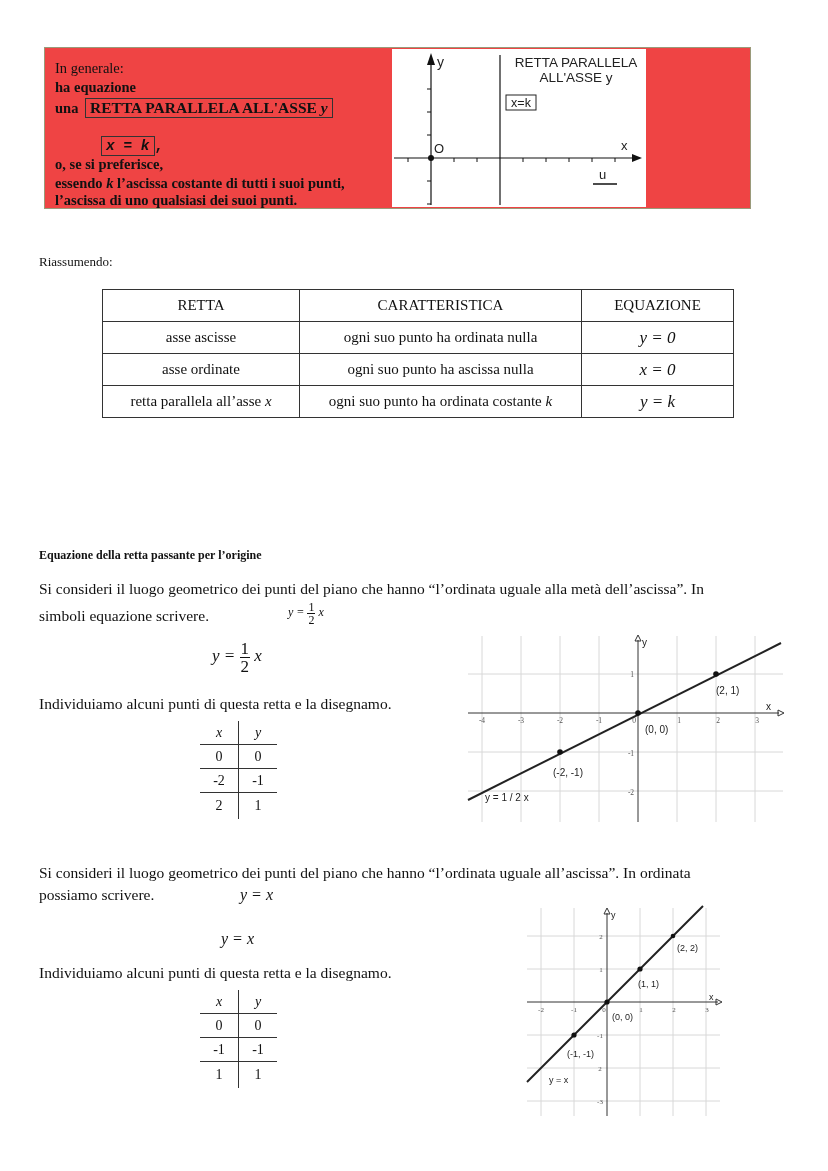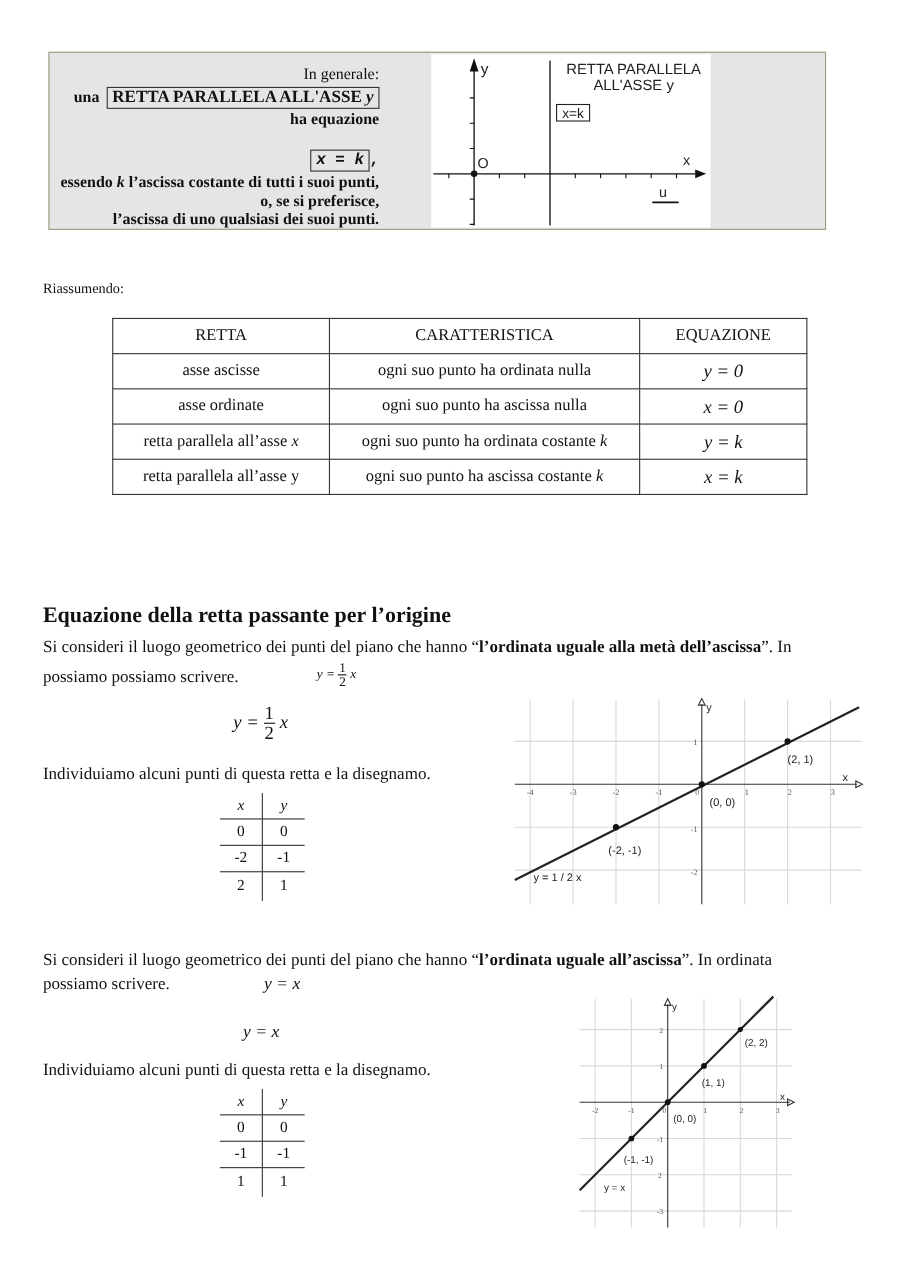--- a/index.html
+++ b/index.html
@@ -2,68 +2,68 @@
 <html><head>
 <meta charset="utf-8">
 <style>
   html, body { margin: 0; padding: 0; background: #ffffff; }
   body { width: 828px; height: 1171px; position: relative; overflow: hidden;
          font-family: "Liberation Serif", "DejaVu Serif", serif; color: #111; }
   .abs { position: absolute; }
 
   
   #yellow-box { left: 44px; top: 47px; width: 707px; height: 162px;
-                background: #e5e5e5; border: 1px solid #9a9a7a; box-sizing: border-box; text-align: right; }
+                background: #ef4444; border: 1px solid #9a9a7a; box-sizing: border-box; }
   #yb-text { left: 10px; top: 12px; font-size: 14.5px; line-height: 17px; }
   #yb-text .bold { font-weight: bold; }
   .boxed { border: 1px solid #333; padding: 0 4px; display: inline-block; line-height: 18px; }
   .it { font-style: italic; }
   #yb-diagram { left: 347px; top: 1px; width: 254px; height: 158px; background: #fff; }
 
   
   #riassumendo { left: 39px; top: 254px; font-size: 13px; }
   #summary-table { left: 102px; top: 289px; border-collapse: collapse; font-size: 15px; border-radius: 30px; }
   #summary-table td, #summary-table th { border: 1px solid #333; text-align: center;
        font-weight: normal; height: 31px; padding: 0; }
   #summary-table .eq { font-style: italic; font-size: 17px; }
 
   
-  #section-title { left: 39px; top: 548px; font-size: 20px; font-weight: bold; }
+  #section-title { left: 39px; top: 548px; font-size: 12px; font-weight: bold; }
   .para { font-size: 15.5px; line-height: 24px; }
-  .para b { font-weight: bold; }
+  .para b { font-weight: normal; }
   .frac { display: inline-flex; flex-direction: column; align-items: center; vertical-align: middle; }
   .frac .num { border-bottom: 1px solid #111; padding: 0 1px; line-height: 1; }
   .frac .den { line-height: 1; }
 
   .xy-table { border-collapse: collapse; font-size: 14px; }
   .xy-table td { width: 38px; text-align: center; height: 23px; padding: 0; }
   .xy-table tr td:first-child { border-right: 1px solid #333; }
   .xy-table tr.sep td { border-bottom: 1px solid #333; }
   .xy-table .hdr { font-style: italic; }
 </style>
 </head>
 <body>
 
 <div id="yellow-box" class="abs">
   <div id="yb-text" class="abs">
     <div>In generale:</div>
+    <div class="bold" style="margin-top:2px;">ha equazione</div>
     <div class="bold" style="margin-top:2px;">
       <span>una</span>
       <span class="boxed" style="font-size:15.5px;margin-left:3px;"><span>RETTA PARALLELA ALL'ASSE</span> <span class="it">y</span></span>
     </div>
-    <div class="bold" style="margin-top:2px;">ha equazione</div>
     <div class="bold" style="margin-top:18px;padding-left:46px;font-family:Liberation Mono, monospace;">
       <span class="boxed it">x = k</span><span>,</span>
     </div>
+    <div class="bold">o, se si preferisce,</div>
     <div class="bold" style="margin-top:2px;">
       <span>essendo</span>
       <span class="it">k</span>
       <span>l’ascissa costante di tutti i suoi punti,</span>
     </div>
-    <div class="bold">o, se si preferisce,</div>
     <div class="bold">l’ascissa di uno qualsiasi dei suoi punti.</div>
   </div>
 
   <div id="yb-diagram" class="abs">
     <svg width="254" height="158" viewBox="0 0 254 158">
 
       <line x1="2" y1="109" x2="240" y2="109" stroke="#111" stroke-width="1.2"></line>
       <polygon points="240,105 250,109 240,113" fill="#111"></polygon>
 
       <g stroke="#111" stroke-width="1">
@@ -120,34 +120,29 @@
   <tr>
     <td>asse ordinate</td>
     <td>ogni suo punto ha ascissa nulla</td>
     <td class="eq">x = 0</td>
   </tr>
   <tr>
     <td><span>retta parallela all’asse</span> <span class="it">x</span></td>
     <td><span>ogni suo punto ha ordinata costante</span> <span class="it">k</span></td>
     <td class="eq">y = k</td>
   </tr>
-  <tr>
-    <td>retta parallela all’asse y</td>
-    <td><span>ogni suo punto ha ascissa costante</span> <span class="it">k</span></td>
-    <td class="eq">x = k</td>
-  </tr>
 </tbody>
   </table>
 
 <div id="section-title" class="abs">Equazione della retta passante per l’origine</div>
 
 <div class="abs para" style="left:39px; top:577px; width:758px; text-align:justify;">
   <span>Si consideri il luogo geometrico dei punti del piano che hanno “</span><b>l’ordinata uguale alla metà dell’ascissa</b><span>”. In</span>
 </div>
-<div class="abs para" style="left:39px; top:604px;">possiamo possiamo scrivere.</div>
+<div class="abs para" style="left:39px; top:604px;">simboli equazione scrivere.</div>
 <div class="abs" style="left:288px; top:601px; font-size:12px; font-style:italic;">
   <span>y =</span>
   <span class="frac" style="font-style:normal;font-size:12px;">
       <span class="num">1</span>
       <span class="den">2</span>
     </span>
   <span>x</span>
 </div>
 
 <div class="abs" style="left:212px; top:640px; font-size:17px; font-style:italic;">

